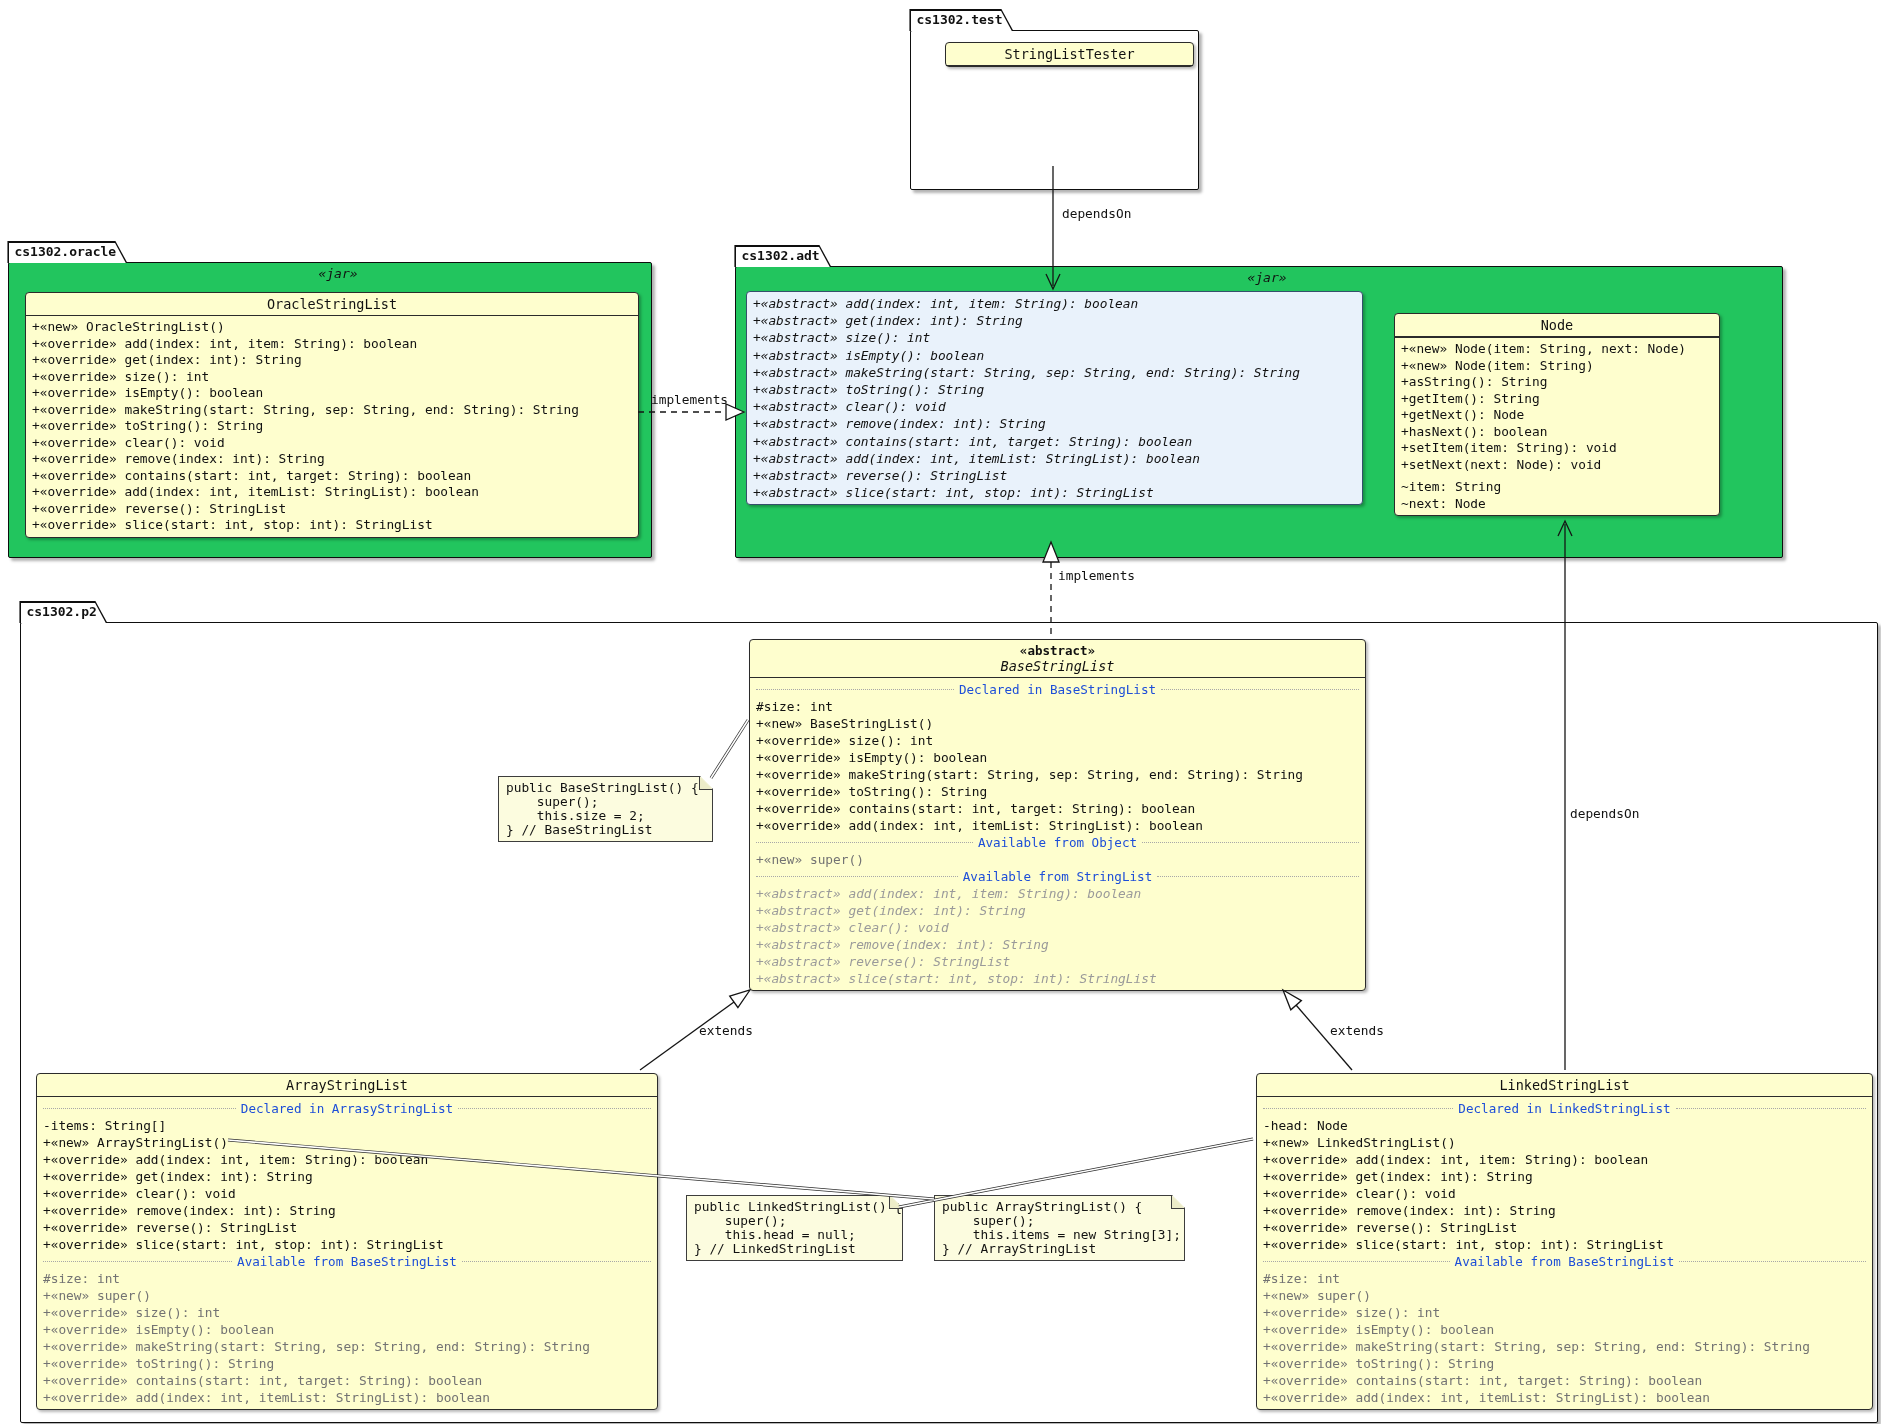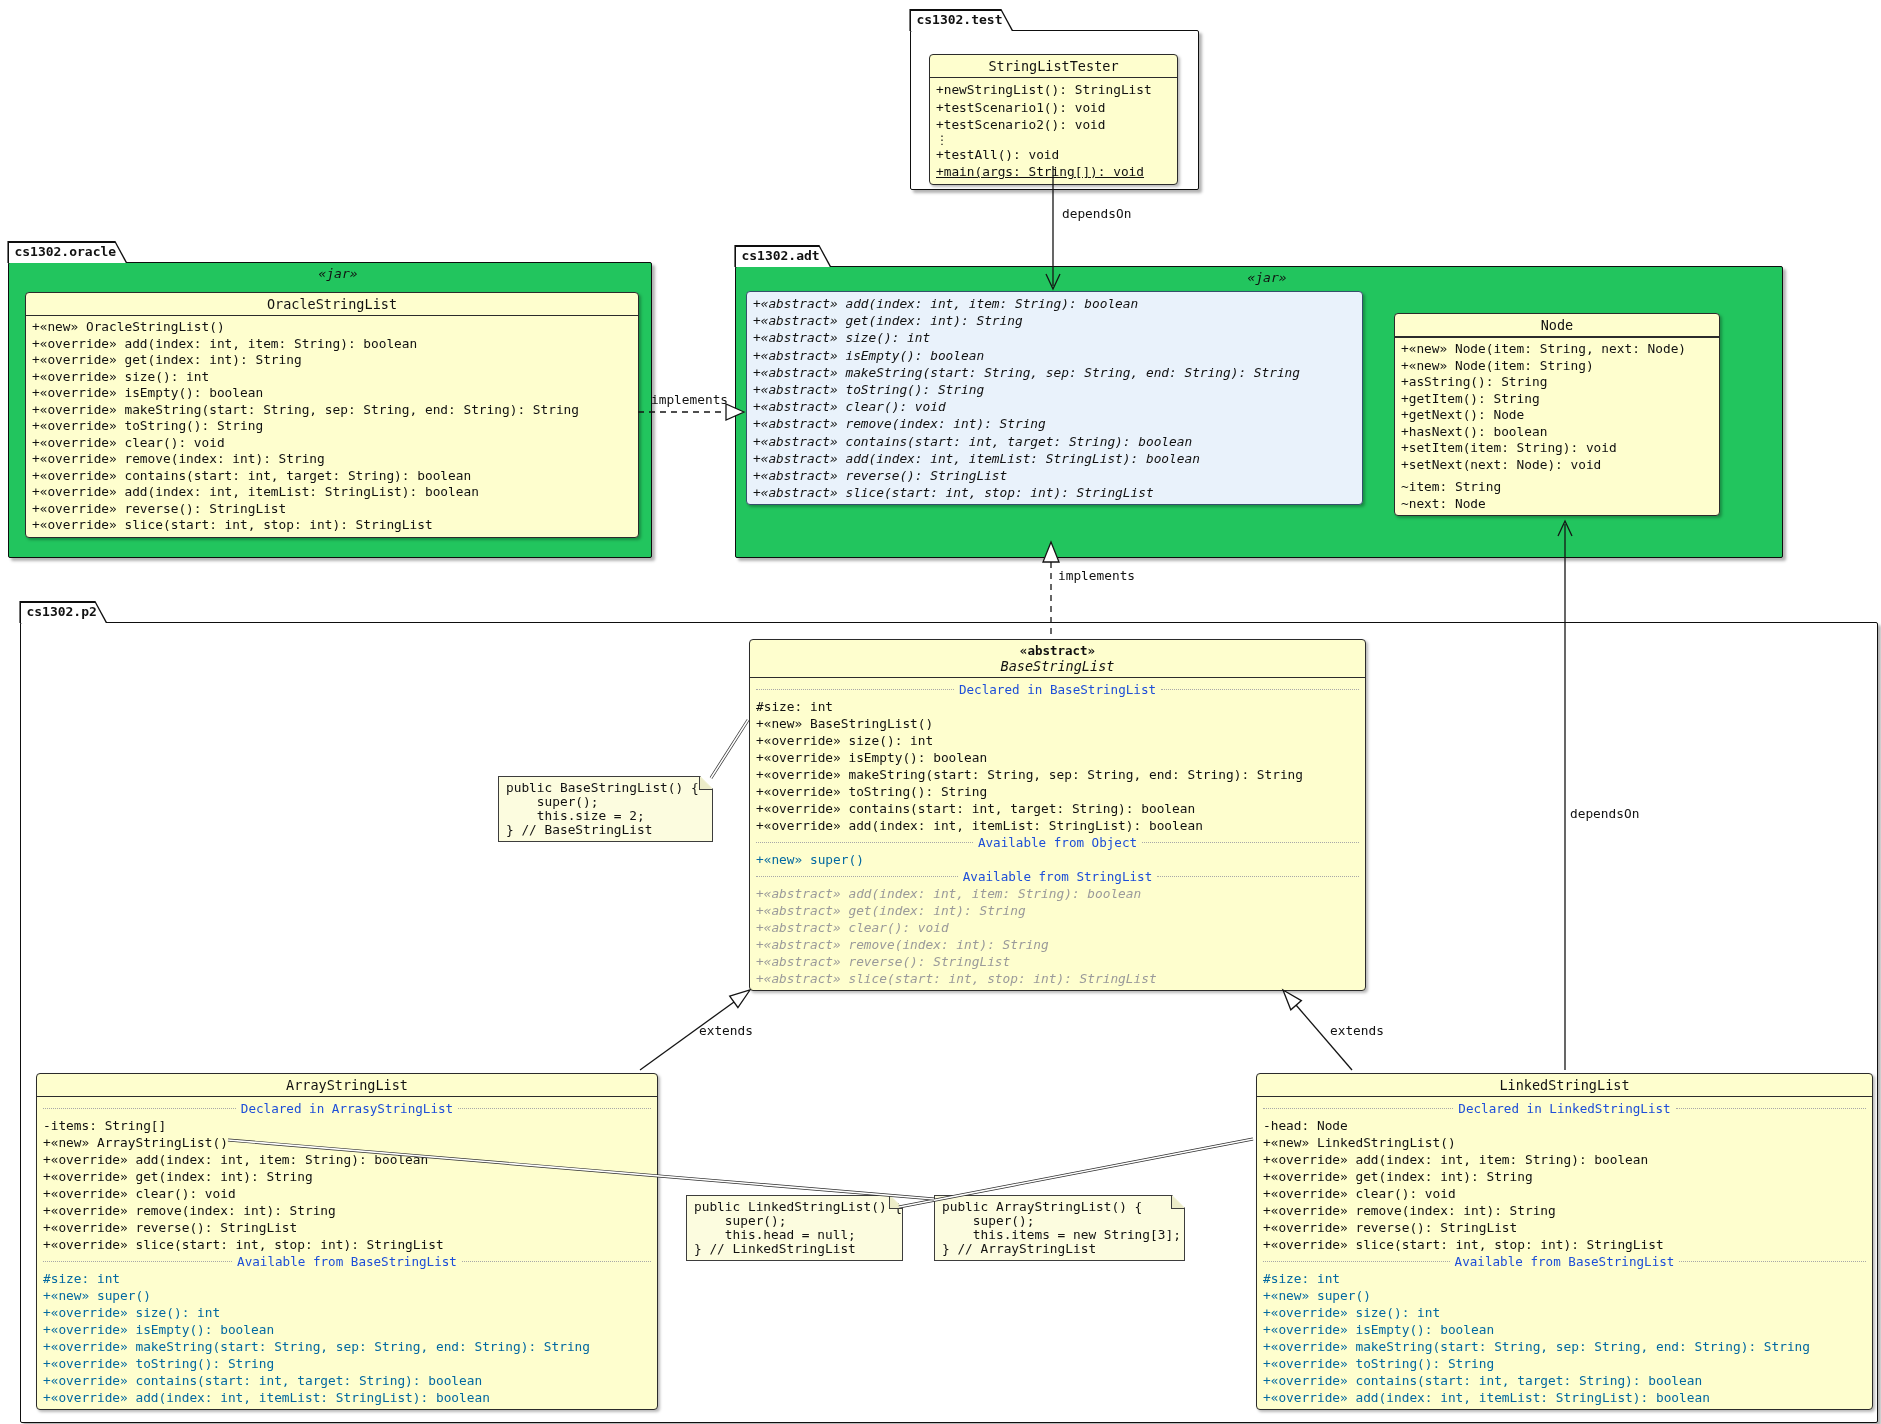--- a/index.html
+++ b/index.html
@@ -27,21 +27,21 @@
   .blue .c-head{border-bottom-color:#35506b;}
   .c-stereo{font-weight:bold;font-size:12.5px;line-height:15px;}
   .c-title{font-size:13.5px;line-height:17px;}
   .c-title.it{font-style:italic;}
   .c-body{padding:3px 6px;font-size:12.8px;}
   .c-body.bsep{border-top:1px solid #2b2b2b;}
   .m{line-height:16.5px;white-space:pre;}
   .lh17 .m,.lh17 .sec{line-height:17px;}
   .lh172 .m{line-height:17.2px;}
   .tester .m{line-height:17.5px;}
-  .m.g{color:#0369a1;}
+  .m.g{color:#737373;}
   .m.gi{color:#9a9a9a;font-style:italic;}
   .m.u{text-decoration:underline;}
   .m.dots{line-height:12px;font-size:12px;}
   .allit .m{font-style:italic;}
   .sec{display:flex;align-items:center;color:#1d4ed8;font-size:12.6px;line-height:16.5px;}
   .sec i{flex:1;border-top:1px dotted #a8a8a8;height:0;}
   .sec span{padding:0 5px;white-space:pre;}
 
   
   .note{position:absolute;background:#fcfcdf;border:1px solid #3d3d3d;padding:4px 7px;
@@ -57,32 +57,24 @@
 </head>
 <body>
 
 <div class="canvas">
 
   <div class="pkg" style="left:910px;top:30px;width:287px;height:158px;">
     <div class="tab" style="width:104px;">
       <span class="tab-in"></span>
       <span class="tab-label">cs1302.test</span>
     </div>
-    <div class="cls tester" style="left:18px;top:11px;width:247px;margin-top:12px;">
+    <div class="cls tester" style="left:34px;top:11px;width:247px;">
       <div class="c-head">
         <div class="c-title">StringListTester</div>
       </div>
-      <div class="c-body">
-          <div class="m">+newStringList(): StringList</div>
-          <div class="m">+testScenario1(): void</div>
-          <div class="m">+testScenario2(): void</div>
-          <div class="m dots">⋮</div>
-          <div class="m">+testAll(): void</div>
-          <div class="m u">+main(args: String[]): void</div>
-        </div>
     </div>
   </div>
 
   <div class="pkg green" style="left:8px;top:262px;width:642px;height:294px;">
     <div class="tab" style="width:120px;">
       <span class="tab-in"></span>
       <span class="tab-label">cs1302.oracle</span>
     </div>
     <div class="jar">«jar»</div>
     <div class="cls" style="left:16px;top:29px;width:612px;">

